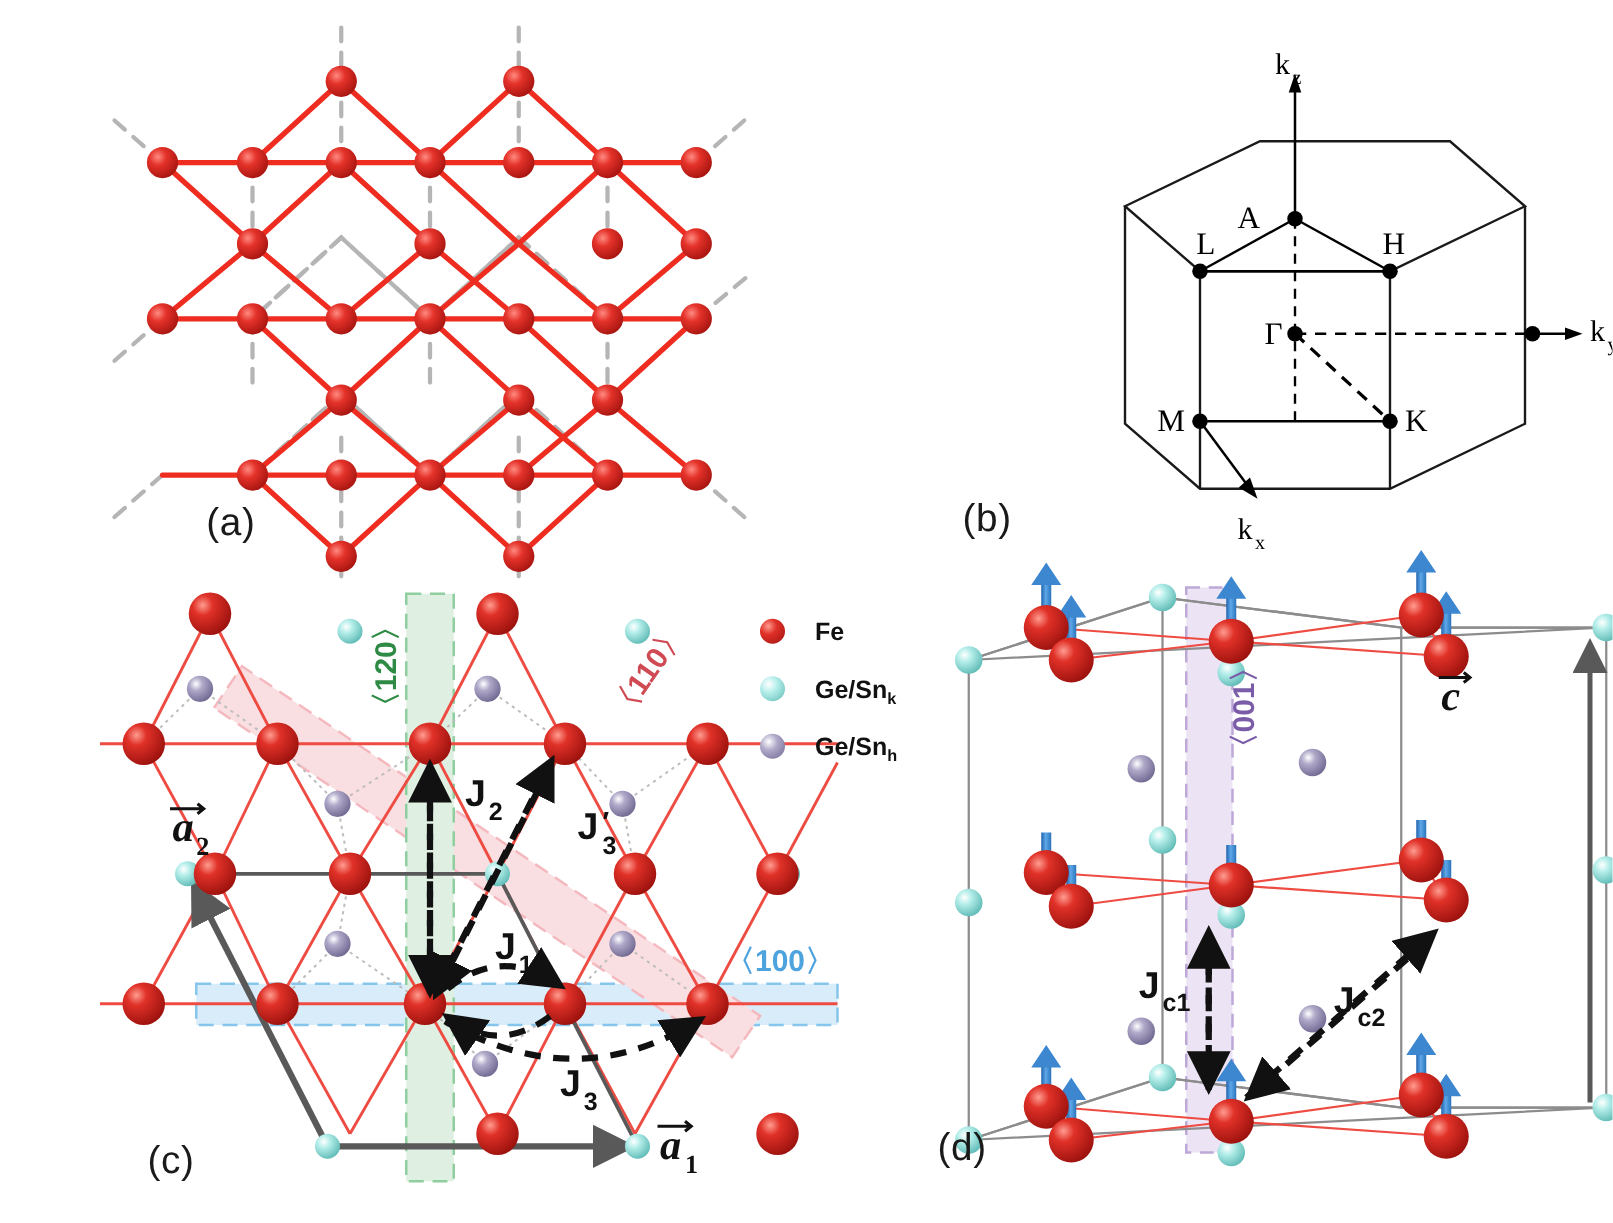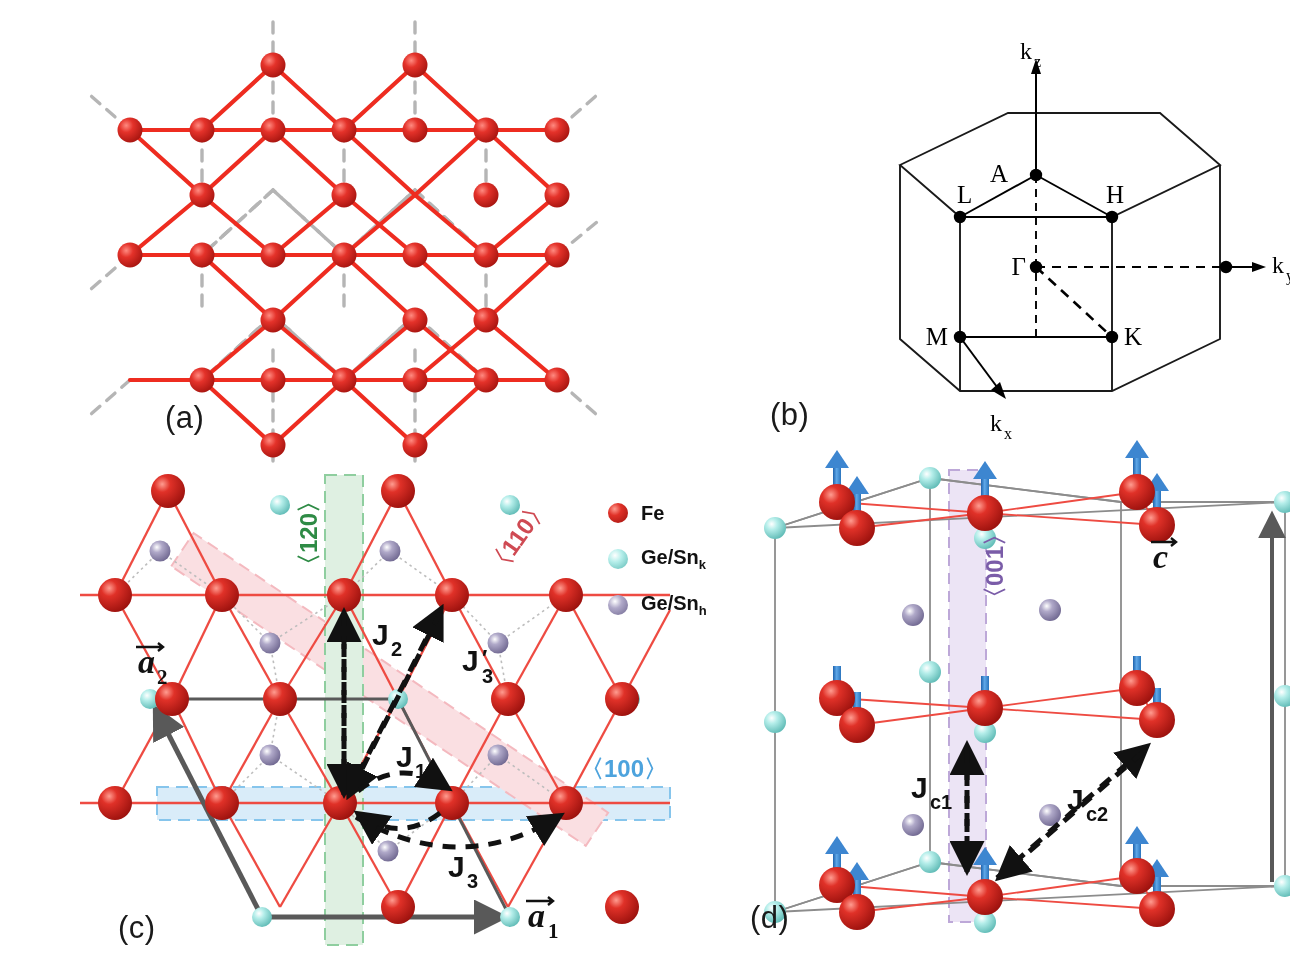--- a/index.html
+++ b/index.html
@@ -8,21 +8,21 @@
     font-family:"Liberation Sans", sans-serif;
     color:#000;
   }
   .panel{position:absolute;}
   .panel-label{
     position:absolute;font-size:31px;font-family:"Liberation Sans",sans-serif;
     color:#1a1a1a;letter-spacing:.5px;
   }
   svg{display:block;overflow:visible;}
   .legend{position:absolute;}
-  .legend-row{display:flex;align-items:center;height:36px;margin-bottom:10px;}
+  .legend-row{display:flex;align-items:flex-start;height:36px;margin-bottom:10px;gap:11px;}
   .legend-dot{width:20px;height:20px;border-radius:50%;margin-right:13px;flex:0 0 auto;}
   .legend-text{font-size:20px;font-weight:bold;font-family:"Liberation Sans",sans-serif;color:#111;white-space:nowrap;}
   .legend-text sub{font-size:13px;}
 </style>
 </head>
 <body>
 
 <div class="panel" style="left:60px;top:10px;width:580px;height:460px;">
   <svg width="580" height="460" viewBox="0 0 580 460">
     <defs>

